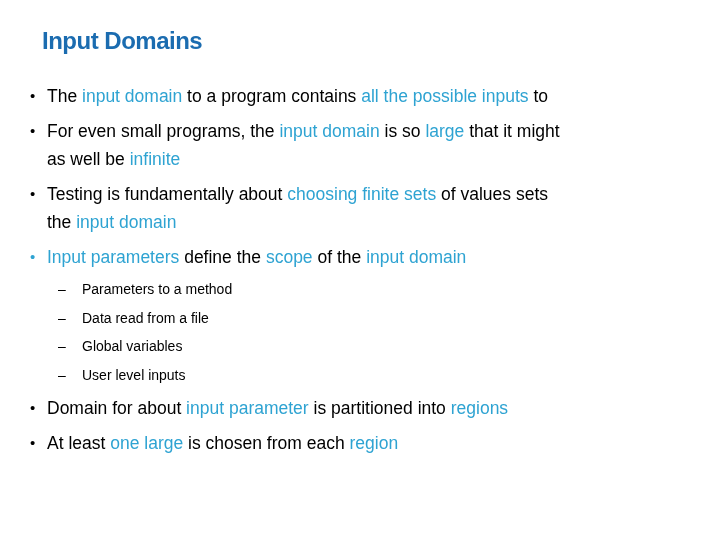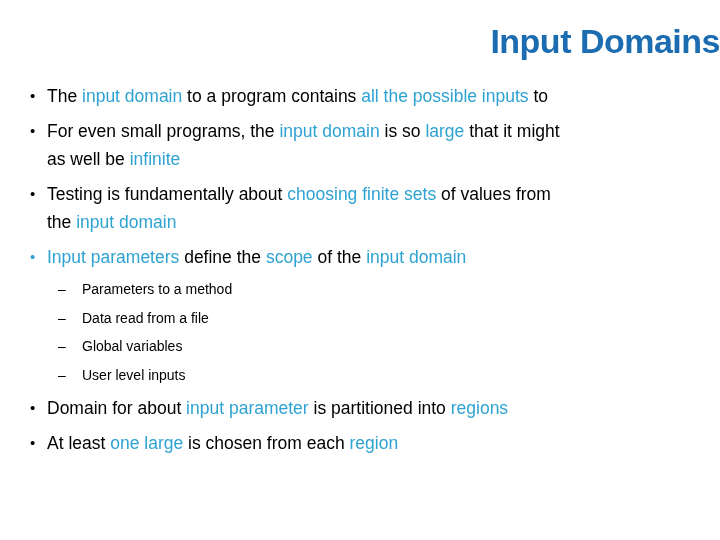--- a/index.html
+++ b/index.html
@@ -6,26 +6,27 @@
   .slide {
     position:relative;
     width:720px; height:540px;
     background:#ffffff;
     font-family:"Liberation Sans", sans-serif;
     color:#000000;
     overflow:hidden;
   }
   .title {
     margin:20px 0 0 0;
-    text-align:right;
-    font-size:34px;
+    text-align:left;
+    font-size:24px;
     font-weight:bold;
     line-height:42px;
     letter-spacing:-0.5px;
     color:var(--title-color,#1B6CB0);
+    padding-left:42px;
   }
   .body {
     position:absolute;
     left:30px; right:22px; top:82px;
   }
   .bullet {
     display:flex;
     align-items:flex-start;
     font-size:17.5px;
     line-height:28px;
@@ -70,21 +71,21 @@
       <div class="bullet l1">
         <span class="marker">•</span>
         <span class="btext"><span class="">The </span><span class="accent">input domain</span><span class=""> to a program contains </span><span class="accent">all the possible inputs</span><span class=""> to</span><br></span>
       </div>
       <div class="bullet l1">
         <span class="marker">•</span>
         <span class="btext"><span class="">For even small programs, the </span><span class="accent">input domain</span><span class=""> is so </span><span class="accent">large</span><span class=""> that it might</span><br><span class="">as well be </span><span class="accent">infinite</span></span>
       </div>
       <div class="bullet l1">
         <span class="marker">•</span>
-        <span class="btext"><span class="">Testing is fundamentally about </span><span class="accent">choosing finite sets</span><span class=""> of values from</span><br><span class="">the </span><span class="accent">input domain</span></span>
+        <span class="btext"><span class="">Testing is fundamentally about </span><span class="accent">choosing finite sets</span><span class=""> of values sets</span><br><span class="">the </span><span class="accent">input domain</span></span>
       </div>
       <div class="bullet l1">
         <span class="marker accent">•</span>
         <span class="btext"><span class="accent italic">Input parameters</span><span class=""> define the </span><span class="accent">scope</span><span class=""> of the </span><span class="accent">input domain</span></span>
       </div>
       <div class="bullet l2">
         <span class="marker">–</span>
         <span class="btext"><span class="">Parameters to a method</span></span>
       </div>
       <div class="bullet l2">

